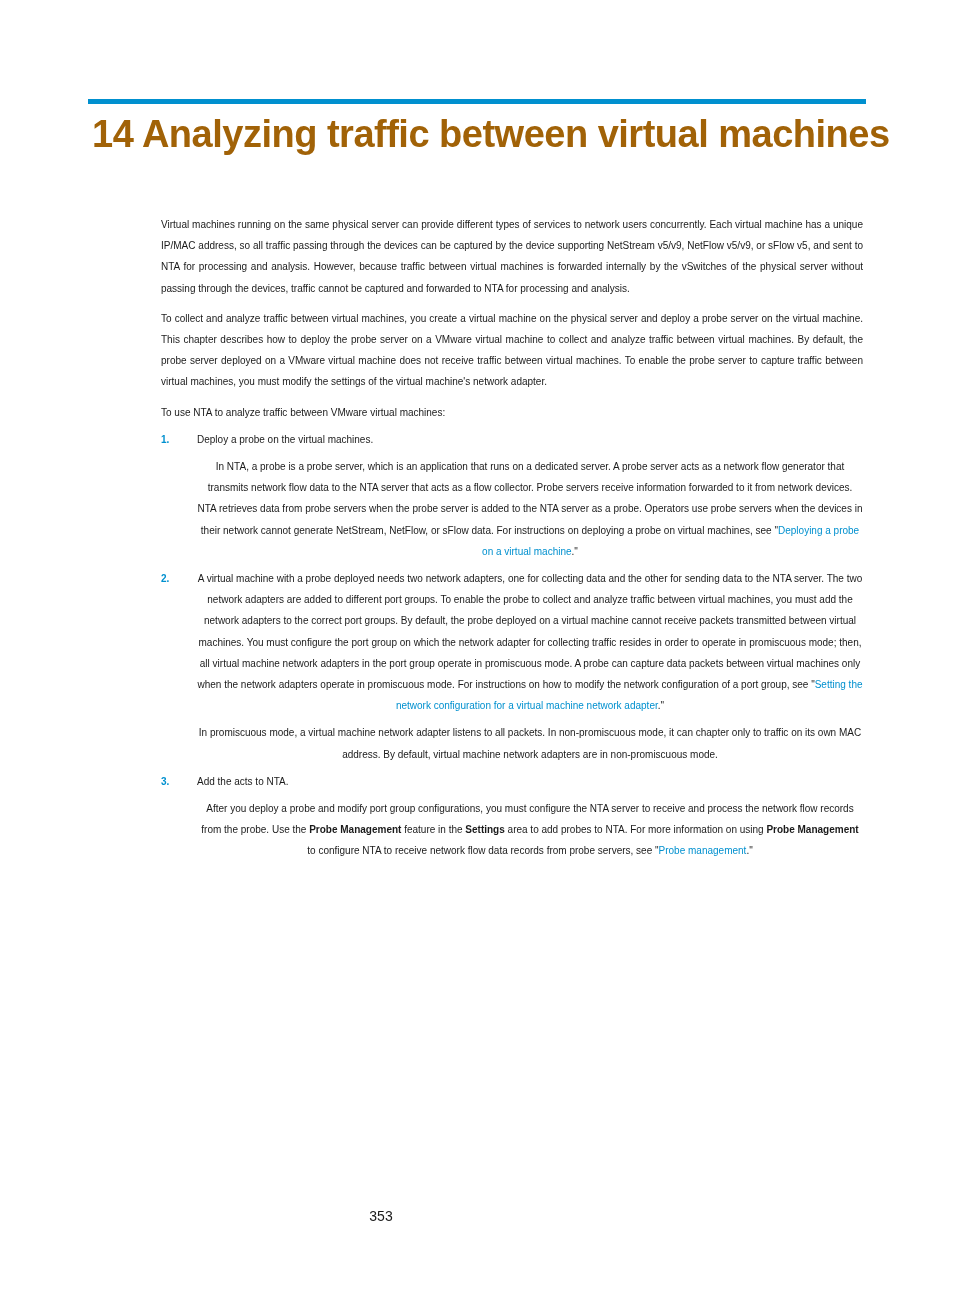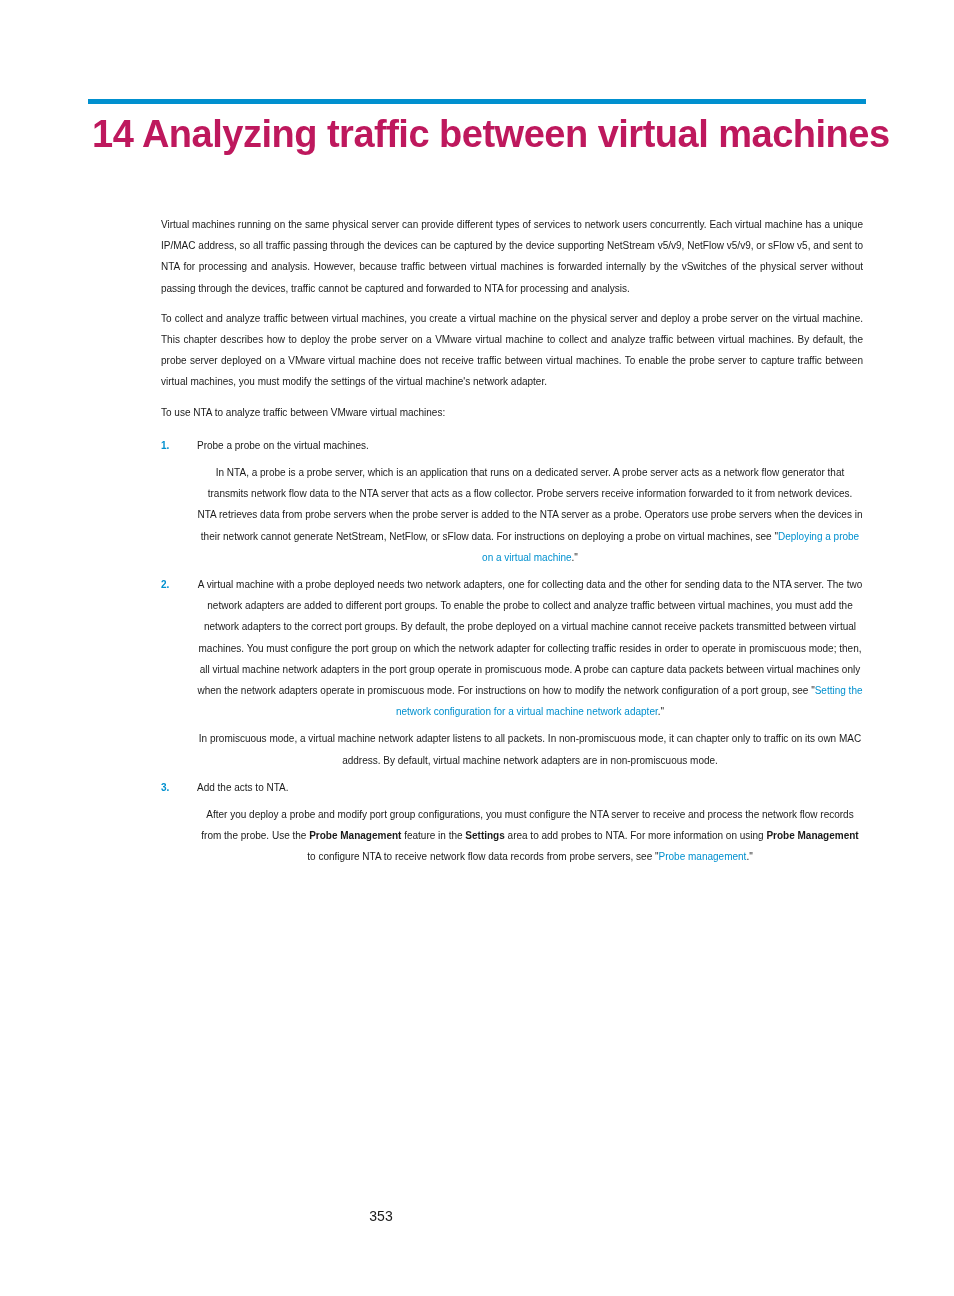--- a/index.html
+++ b/index.html
@@ -1,45 +1,45 @@
 <!DOCTYPE html>
 <html><head>
 <meta charset="utf-8">
 <style>
   html, body { margin: 0; padding: 0; background: #ffffff; }
   body { width: 954px; height: 1296px; position: relative; font-family: "Liberation Sans", sans-serif; color: #1a1a1a; }
   .rule { position: absolute; left: 88px; top: 99px; width: 778px; height: 5px; background: #0090cf; }
-  .title { position: absolute; left: 92px; top: 108px; margin: 0; font-size: 38px; font-weight: bold; color: #be185d; letter-spacing: -0.5px; line-height: 52px; white-space: nowrap; }
+  .title { position: absolute; left: 92px; top: 108px; margin: 0; font-size: 38px; font-weight: bold; color: #a16207; letter-spacing: -0.5px; line-height: 52px; white-space: nowrap; }
   .content { position: absolute; left: 161px; top: 214px; width: 702px; font-size: 10px; line-height: 21.2px; }
   p { margin: 0 0 9px 0; text-align: justify; }
   .steps { list-style: none; margin: 0; padding: 0; }
   .step-head { position: relative; padding-left: 36px; margin-bottom: 6px; }
   .step-num { position: absolute; left: 0; top: 0; color: #0090cf; font-weight: bold; }
   .step-body { padding-left: 36px; }
   .step-body p { text-align: center; margin-bottom: 6px; }
   a.link { color: #0090cf; text-decoration: none; }
   b { font-weight: bold; }
   .page-num { position: absolute; left: 0; width: 762px; top: 1208px; text-align: center; font-size: 14px; }
 </style>
 </head>
 <body>
 
 <div class="rule"></div>
 <h1 class="title">14 Analyzing traffic between virtual machines</h1>
 
 <div class="content">
   <p>Virtual machines running on the same physical server can provide different types of services to network users concurrently. Each virtual machine has a unique IP/MAC address, so all traffic passing through the devices can be captured by the device supporting NetStream v5/v9, NetFlow v5/v9, or sFlow v5, and sent to NTA for processing and analysis. However, because traffic between virtual machines is forwarded internally by the vSwitches of the physical server without passing through the devices, traffic cannot be captured and forwarded to NTA for processing and analysis.</p>
   <p>To collect and analyze traffic between virtual machines, you create a virtual machine on the physical server and deploy a probe server on the virtual machine. This chapter describes how to deploy the probe server on a VMware virtual machine to collect and analyze traffic between virtual machines. By default, the probe server deployed on a VMware virtual machine does not receive traffic between virtual machines. To enable the probe server to capture traffic between virtual machines, you must modify the settings of the virtual machine's network adapter.</p>
-  <p style="margin-bottom:12px">To use NTA to analyze traffic between VMware virtual machines:</p>
+  <p style="margin-bottom:6px">To use NTA to analyze traffic between VMware virtual machines:</p>
 
   <ol class="steps">
     <li>
       <div class="step-head">
         <span class="step-num">1.</span>
-        <span>Probe a probe on the virtual machines.</span>
+        <span>Deploy a probe on the virtual machines.</span>
       </div>
       <div class="step-body">
         <p><span>In NTA, a probe is a probe server, which is an application that runs on a dedicated server. A probe server acts as a network flow generator that transmits network flow data to the NTA server that acts as a flow collector. Probe servers receive information forwarded to it from network devices. NTA retrieves data from probe servers when the probe server is added to the NTA server as a probe. Operators use probe servers when the devices in their network cannot generate NetStream, NetFlow, or sFlow data. For instructions on deploying a probe on virtual machines, see "</span><a class="link" href="#">Deploying a probe on a virtual machine</a><span>."</span></p>
       </div>
     </li>
     <li>
       <div class="step-head">
         <span class="step-num">2.</span>
       </div>
       <div class="step-body">

